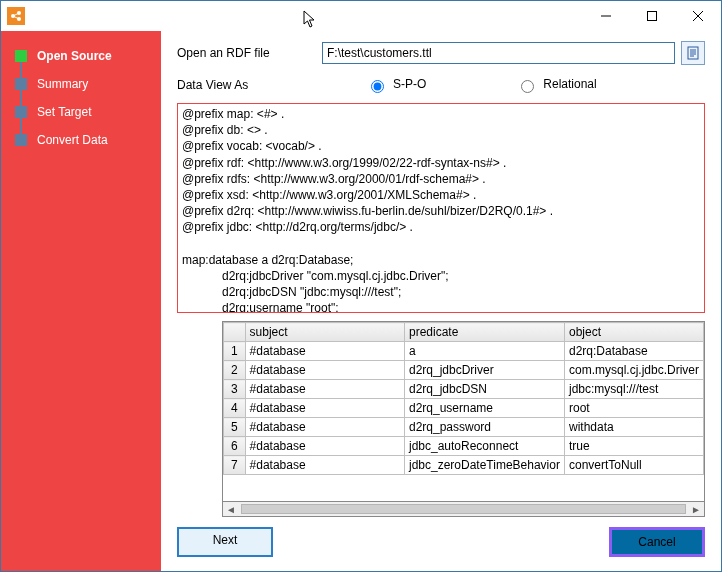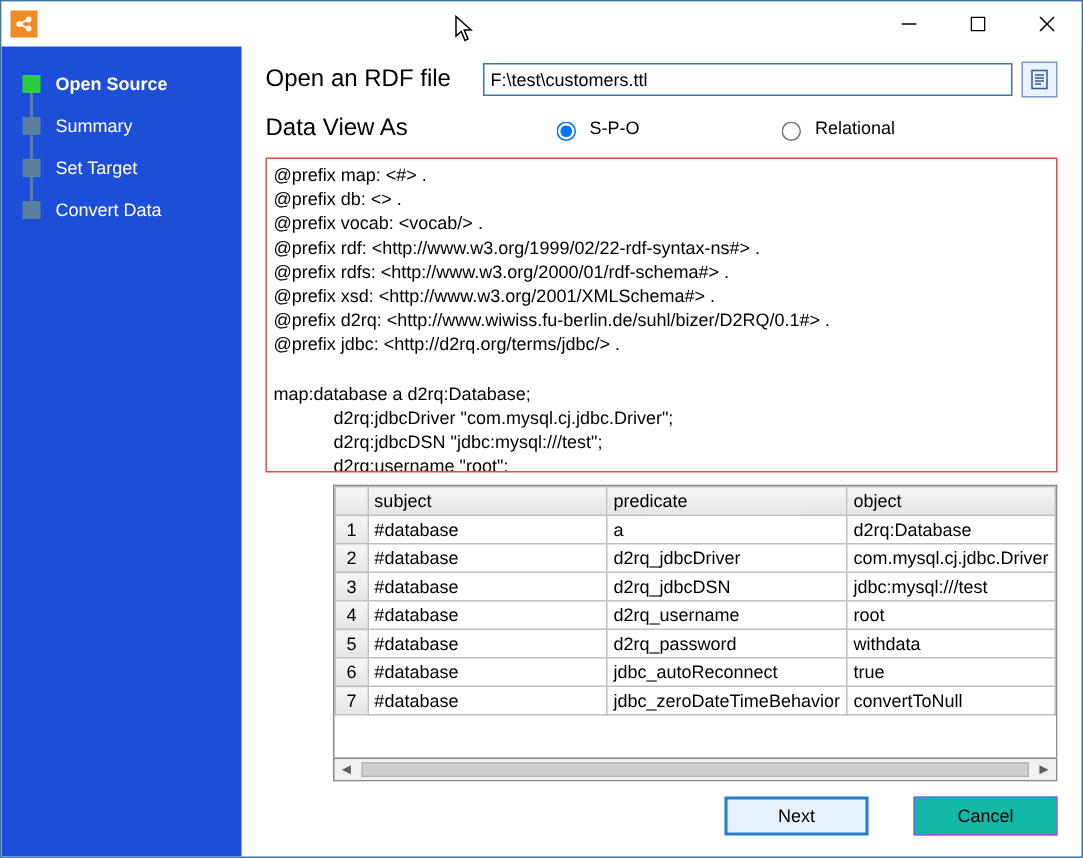--- a/index.html
+++ b/index.html
@@ -3,49 +3,49 @@
 <meta charset="utf-8">
 <style>
   * { box-sizing: border-box; }
   body { margin:0; font-family:"Segoe UI",Tahoma,Geneva,sans-serif; font-size:12px; color:#000; background:#fff; width:722px; height:572px; overflow:hidden; border:1px solid #3a77a7; }
   .titlebar { height:30px; display:flex; align-items:center; padding:0 0 0 6px; background:#fff; }
   .app-icon { width:18px; height:18px; background:#f08a24; display:flex; align-items:center; justify-content:center; margin-right:8px; }
   .app-icon svg { display:block; }
   .title-spacer { flex:1; }
   .win-btn { width:46px; height:30px; display:flex; align-items:center; justify-content:center; }
   .body { display:flex; height:calc(572px - 30px - 2px); }
-  .sidebar { width:160px; background:#1d4ed8; color:#fff; padding:18px 8px 8px 6px; }
+  .sidebar { width:160px; background:#ef4444; color:#fff; padding:18px 8px 8px 6px; }
   .step { display:flex; align-items:center; margin-bottom:14px; position:relative; }
   .step-box { width:12px; height:12px; margin-right:10px; margin-left:8px; background:#5b7ea3; position:relative; }
   .step-box.active { background:#2ecc40; }
   .step-box::before { content:""; position:absolute; left:5px; top:12px; width:2px; height:18px; background:#5b7ea3; }
   .step:last-child .step-box::before { display:none; }
   .step-label { font-size:12px; }
   .step.active .step-label { font-weight:bold; }
   .main { flex:1; padding:10px 16px 10px 16px; display:flex; flex-direction:column; }
   .form-row { display:flex; align-items:center; margin-bottom:12px; }
-  .form-label { width:145px; font-size:16px; }
+  .form-label { width:145px; font-size:12px; }
   .path-input { flex:1; font-size:12px; padding:3px 4px; border:1px solid #3a77a7; }
   .browse-btn { width:24px; height:24px; border:1px solid #7a9ec7; background:#eaf2fb; margin-left:6px; display:flex; align-items:center; justify-content:center; }
   .radios { display:flex; gap:90px; }
   .radios label { display:flex; align-items:flex-start; gap:6px; font-size:12px; }
   .text-preview { flex:0 0 210px; border:1px solid #ef4444; overflow-y:scroll; overflow-x:auto; padding:2px 4px; font-size:12px; line-height:1.35; white-space:pre; background:#fff; margin-top:4px; }
   .grid-wrap { flex:1; border:0; margin-top:8px; overflow:hidden; display:flex; flex-direction:column;margin-left:45px; }
   .grid-scroll { flex:1; overflow:auto; border:1px solid #888; border-bottom:0;}
   table { border-collapse:collapse; width:100%; font-size:12px; }
   th, td { border:1px solid #c0c0c0; padding:2px 4px; text-align:left; height:19px; white-space:nowrap; overflow:hidden; }
   th { background:linear-gradient(#f6f6f6,#e5e5e5); font-weight:normal; }
   td.rownum, th.rownum { background:linear-gradient(#f6f6f6,#e5e5e5); text-align:center; width:26px; }
   .col-subject { width:230px; }
   .col-predicate { width:140px; }
   .hscroll { height:16px; border:1px solid #888; background:#f0f0f0; display:flex; }
   .hscroll .thumb { background:#cfcfcf; margin:2px; border:1px solid #b5b5b5; flex:1; }
   .hscroll .arrow { width:16px; display:flex; align-items:center; justify-content:center; color:#606060; font-size:10px; }
-  .footer { display:flex; justify-content:flex-end; gap:30px; padding:10px 0 4px 0; }
-  .btn { min-width:96px; padding:5px 0; font-size:12px; background:#14b8a6; border:1px solid #8b5cf6; text-align:center; }
+  .footer { display:flex; justify-content:space-between; gap:30px; padding:10px 0 4px 0; }
+  .btn { min-width:96px; padding:5px 0; font-size:12px; background:#0369a1; border:3px solid #8b5cf6; text-align:center; }
   .btn.primary { border:2px solid #2a7ec7; background:#e5f1fb; padding:4px 0; }
   .cursor { position:absolute; left:303px; top:10px; pointer-events:none; }
 </style>
 </head>
 <body>
 
 <div class="titlebar">
   <div class="app-icon">
     <svg width="12" height="12" viewBox="0 0 12 12">
         <circle cx="3" cy="6" r="2" fill="#fff"></circle>

